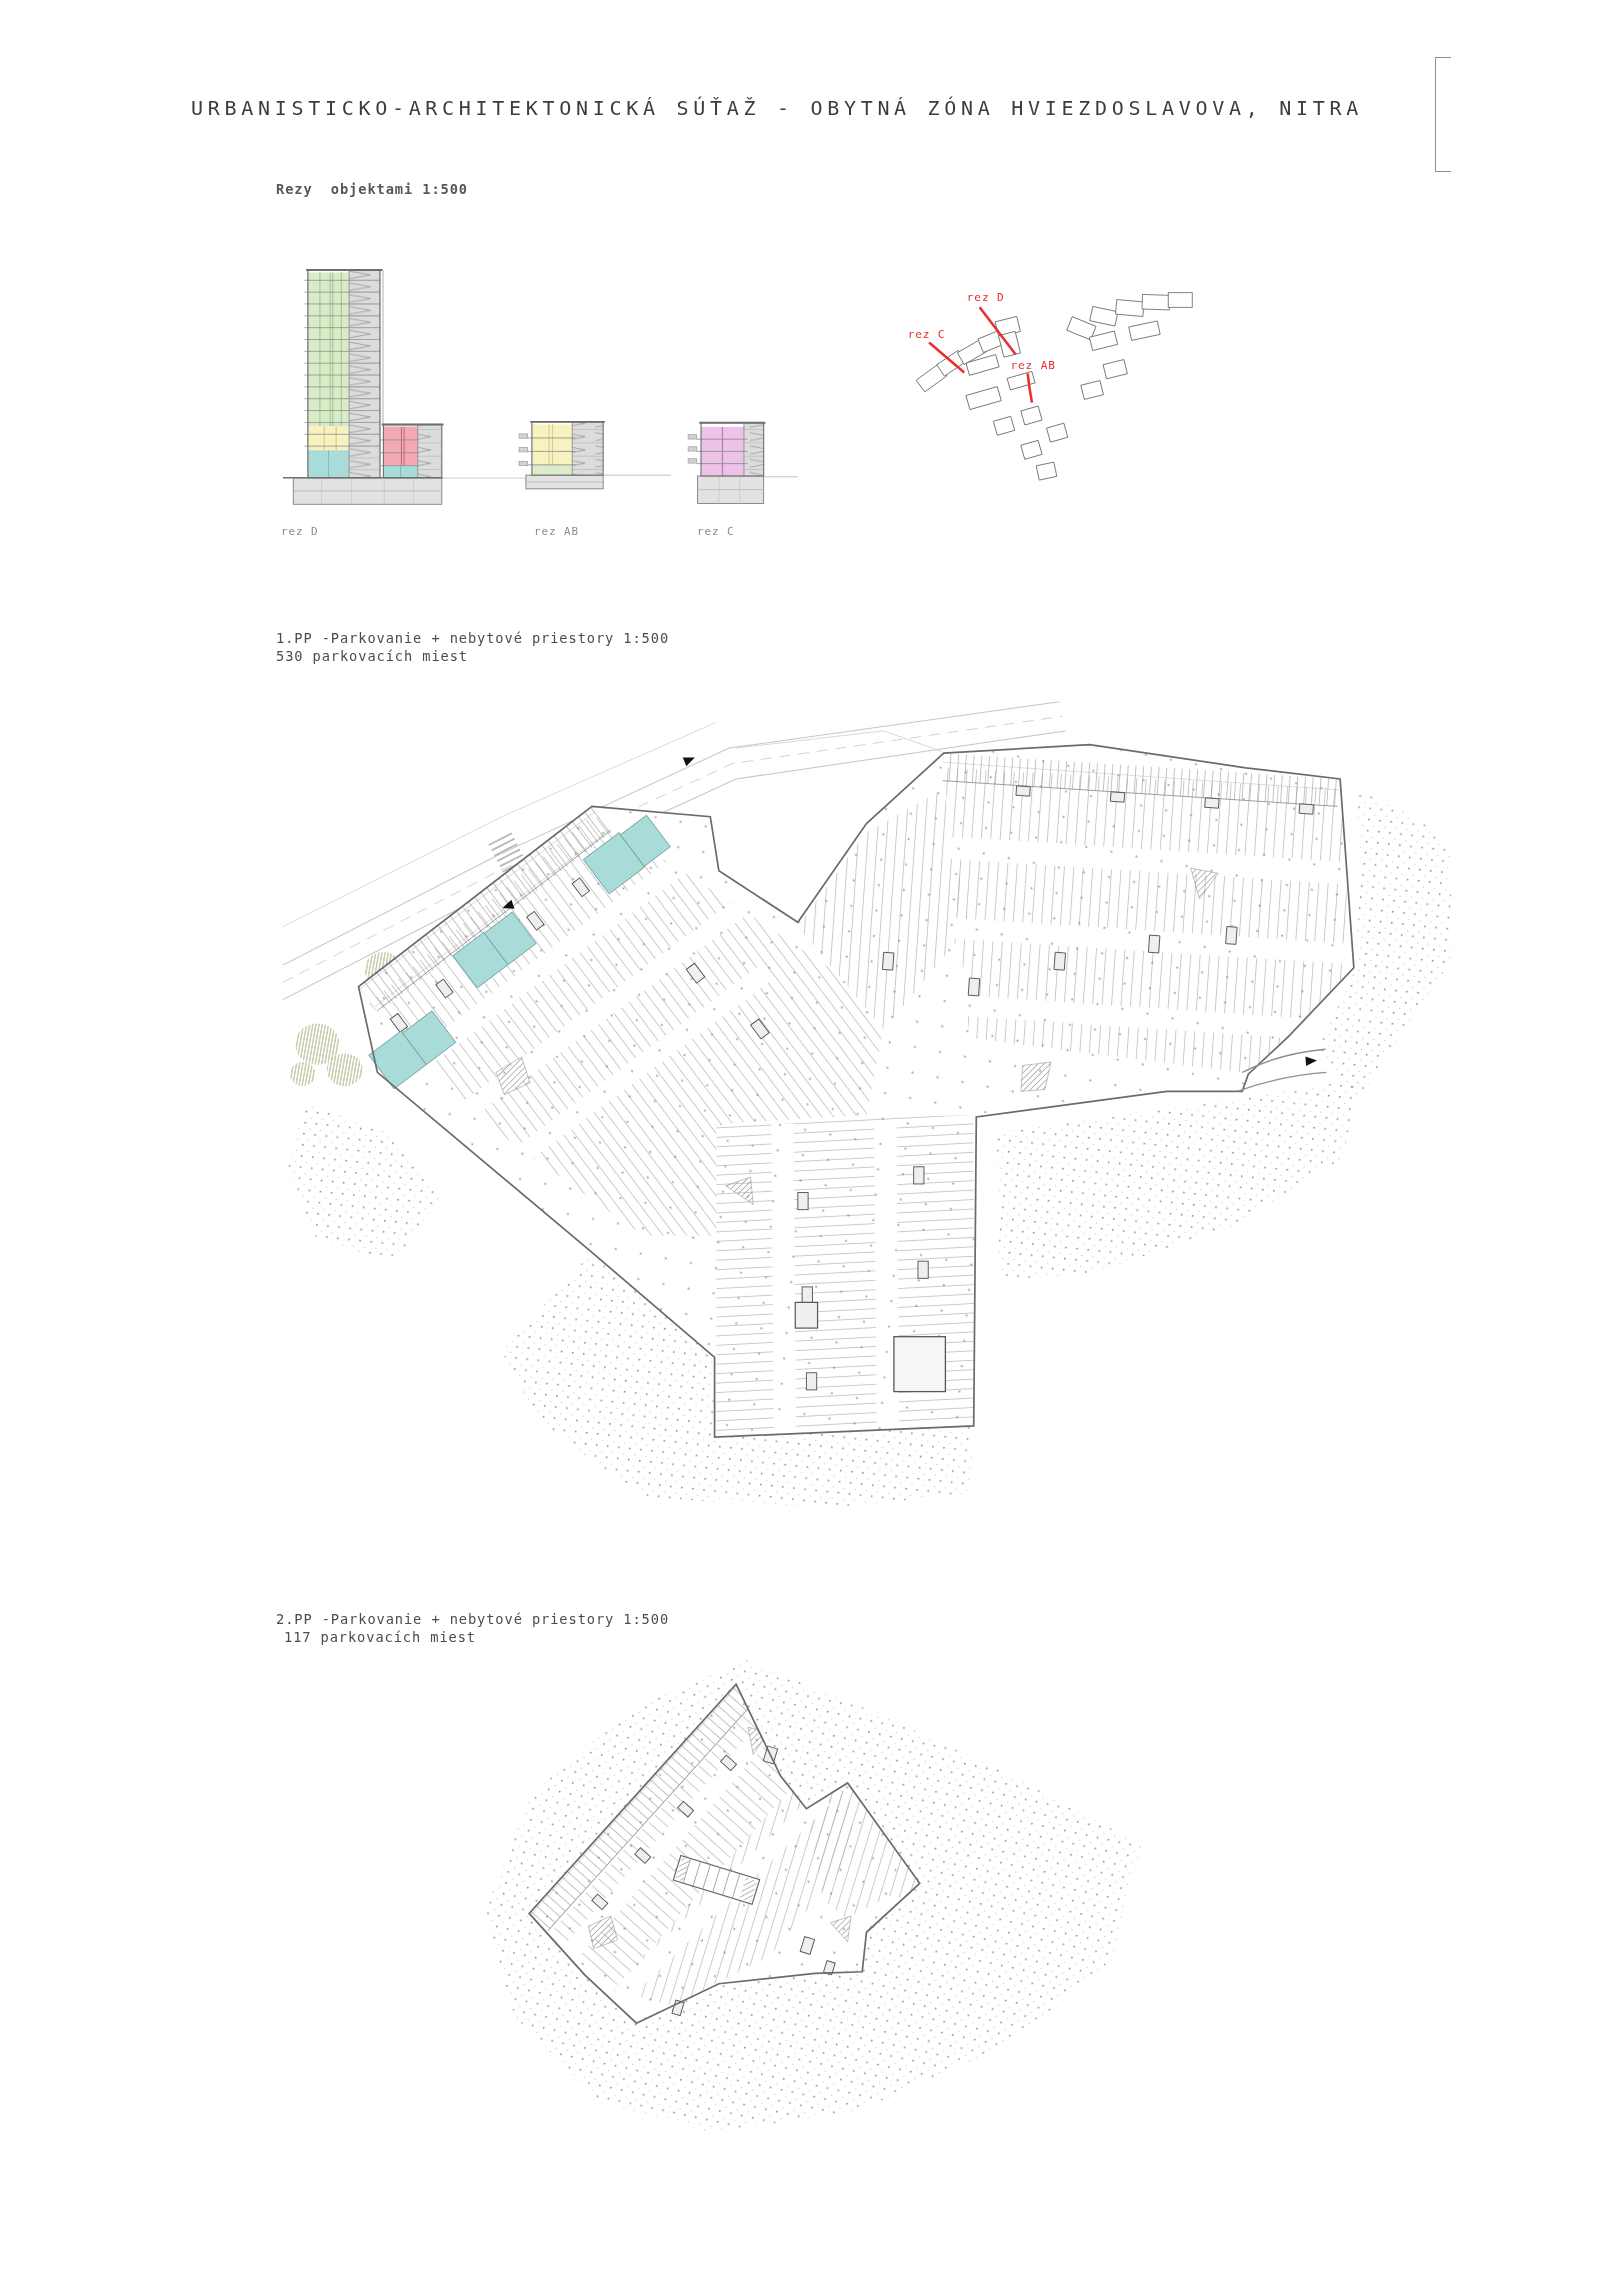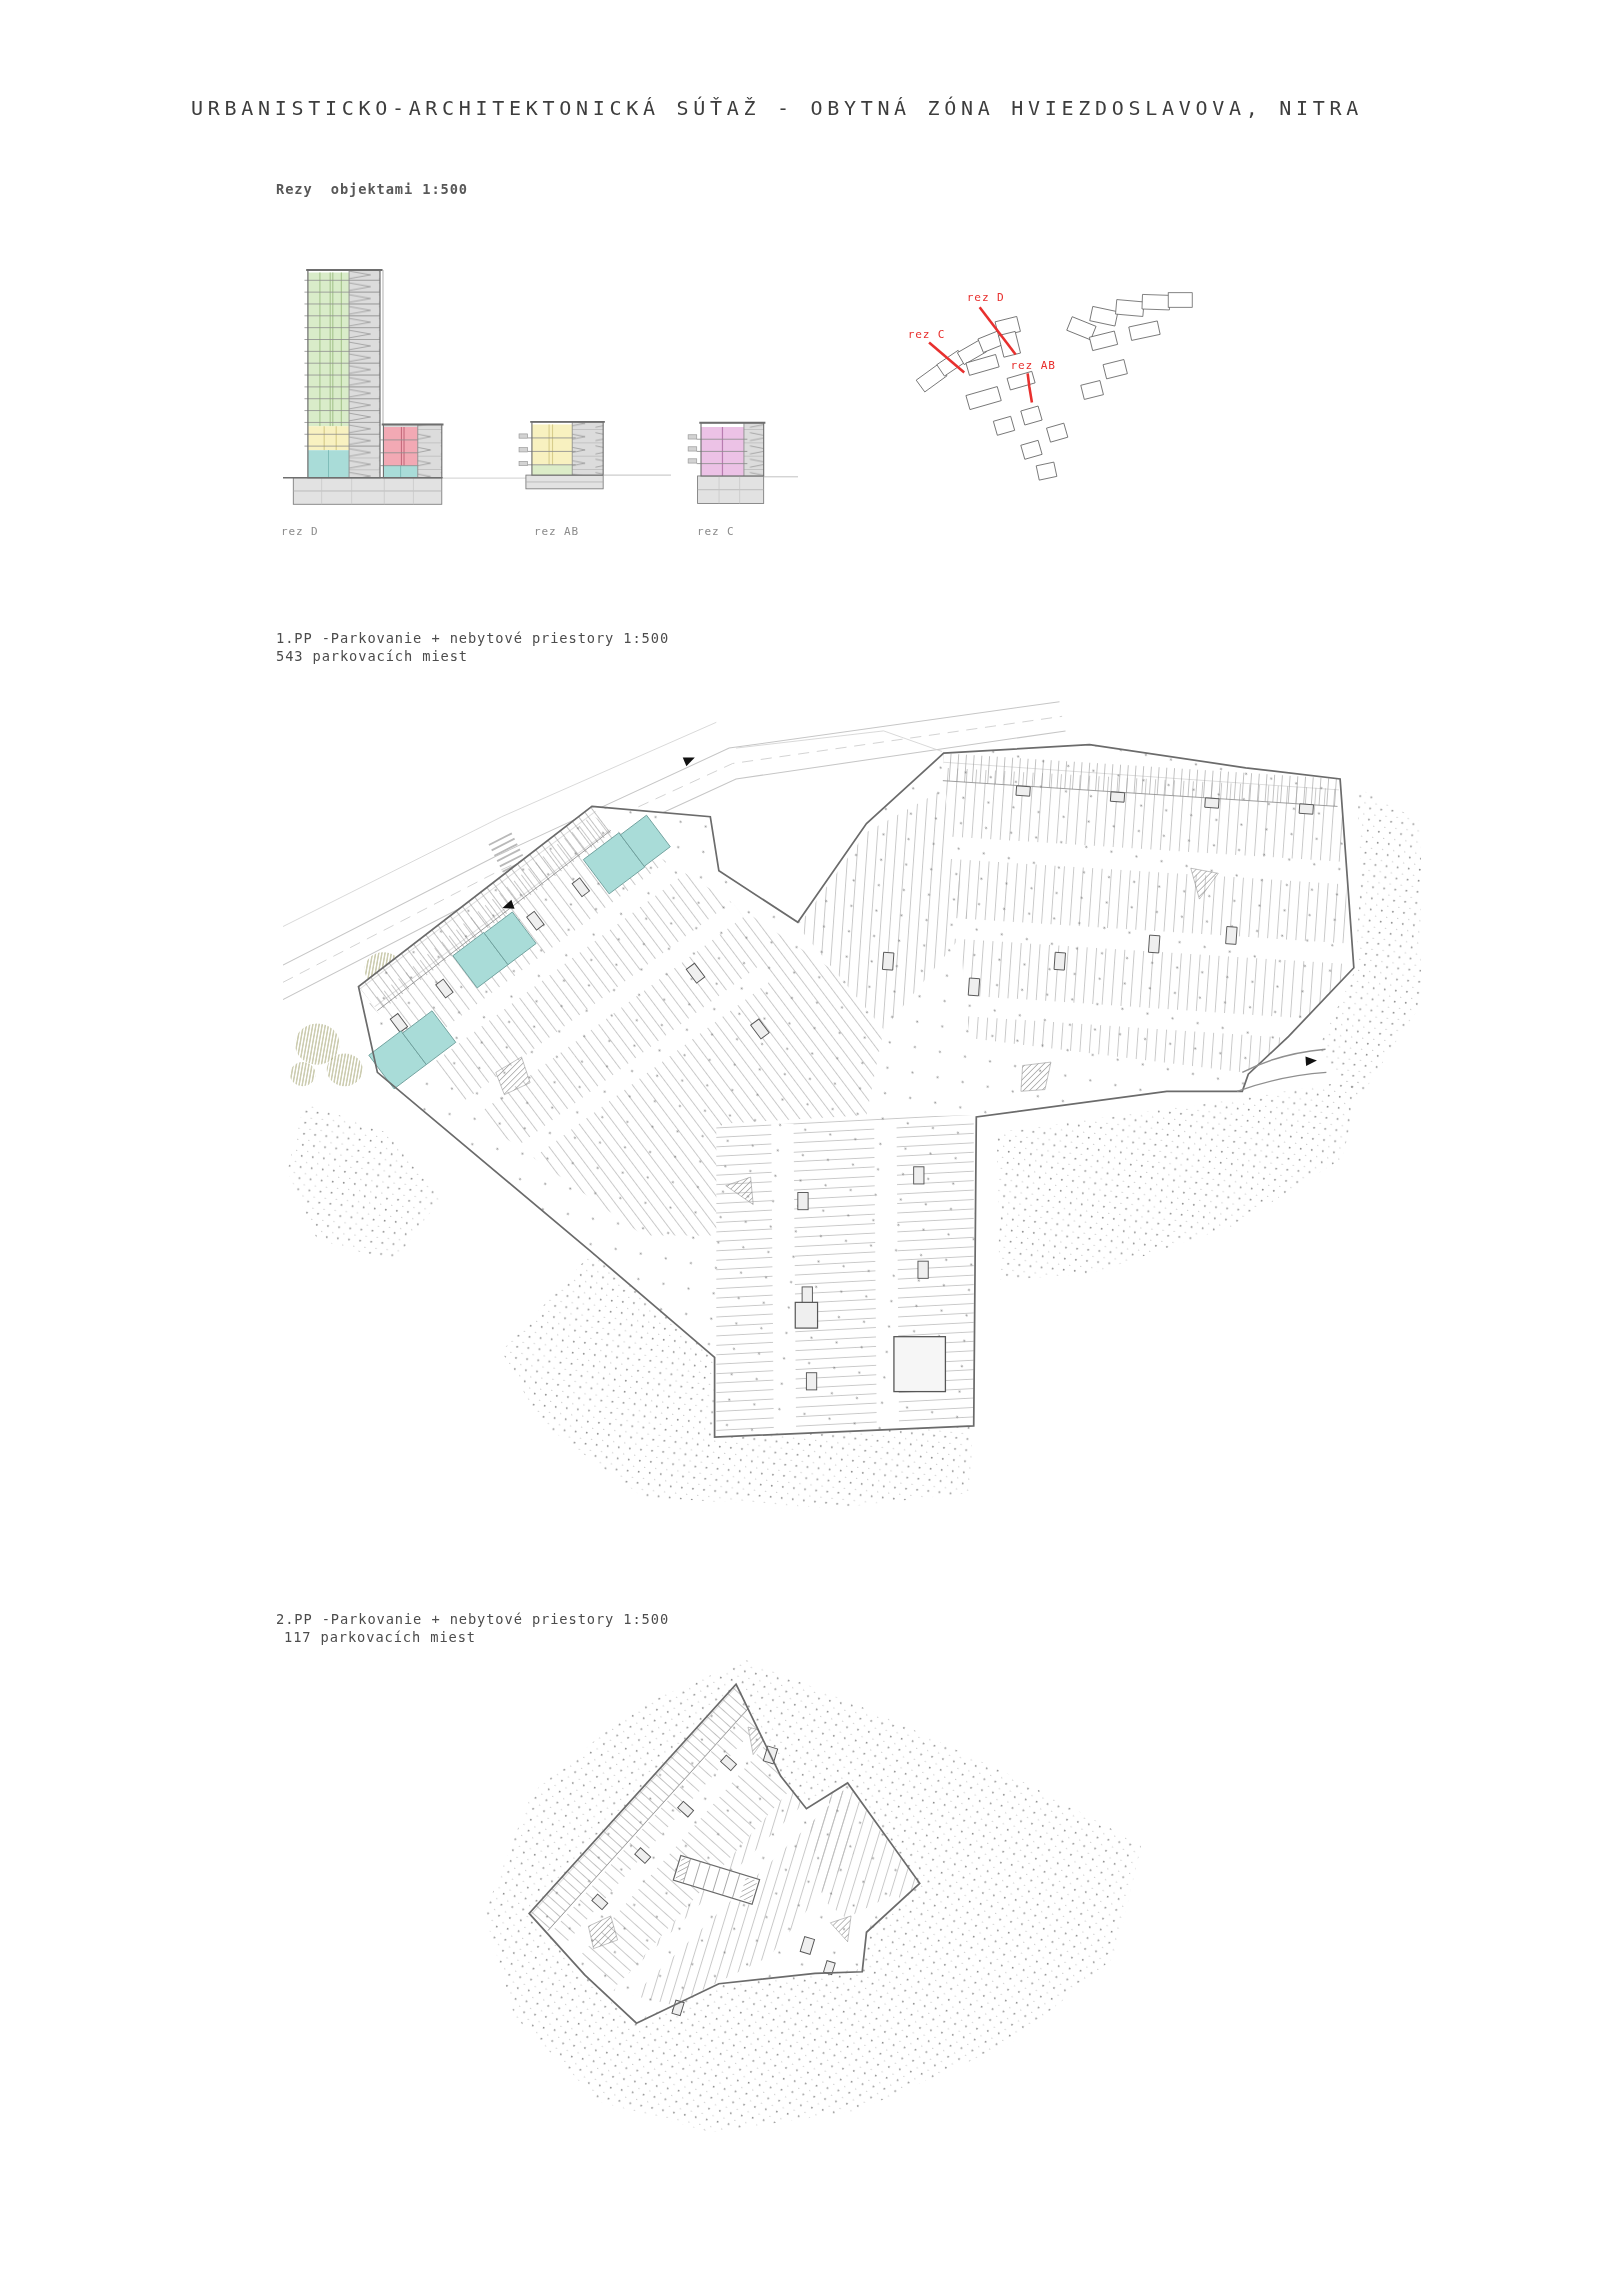--- a/index.html
+++ b/index.html
@@ -1,17 +1,17 @@
 <!DOCTYPE html>
 <html style="font-size:13.7px"><head>
 <meta charset="utf-8">
 <style>
   html,body{margin:0;padding:0;background:#ffffff;}
   .sheet{position:relative;width:1421px;height:2295px;background:#fff;overflow:hidden;
-         font-family:"DejaVu Sans Mono","Liberation Mono",monospace;}
+         font-family:"DejaVu Sans Mono","Liberation Mono",monospace;padding-left:30px;}
   .abs{position:absolute;}
   .title{left:191px;top:96px;font-size:20px;letter-spacing:4.7px;color:#3d3d3d;white-space:nowrap;}
   .frame{left:1435px;top:57px;width:114px;height:113px;border:1.7px solid #8f8f8f;background:#fff;}
   .subhead{left:276px;top:181px;font-size:13.7px;letter-spacing:0.9px;color:#585858;white-space:pre;font-weight:bold;}
   .seclabel{font-size:11px;letter-spacing:0.9px;color:#8c8c8c;white-space:nowrap;}
   .planhead{font-size:13.7px;letter-spacing:0.9px;color:#4c4c4c;white-space:nowrap;line-height:18px;text-align:right;}
   svg{position:absolute;display:block;}
   svg text{font-family:"DejaVu Sans Mono","Liberation Mono",monospace;}
 </style>
 </head>
@@ -158,21 +158,21 @@
       <line x1="102" y1="33" x2="144" y2="88"></line>
       <line x1="43" y1="74" x2="84" y2="109"></line>
       <path d="M158,110 L160,126 L163,144" fill="none"></path>
     </g>
     <text x="87" y="26" font-size="13" letter-spacing="1" fill="#e8302e">rez D</text>
     <text x="18" y="69" font-size="13" letter-spacing="1" fill="#e8302e">rez C</text>
     <text x="138" y="105" font-size="13" letter-spacing="1" fill="#e8302e">rez AB</text>
   </svg>
 
   <div class="abs planhead" style="left:276px;top:629px">1.PP -Parkovanie + nebytové priestory 1:500</div>
-  <div class="abs planhead" style="left:276px;top:647px">543 parkovacích miest</div>
+  <div class="abs planhead" style="left:276px;top:647px">530 parkovacích miest</div>
 
   <svg style="left:283px;top:669px" width="1227" height="854" viewBox="0 0 1430 995">
     <defs>
       <pattern id="p1dots" patternUnits="userSpaceOnUse" width="13" height="13" patternTransform="rotate(6)">
         <circle cx="3" cy="3" r="1.05" fill="#8d8d8d"></circle>
         <circle cx="9.5" cy="10" r="0.65" fill="#a6a6a6"></circle>
       </pattern>
       <pattern id="p1stA" patternUnits="userSpaceOnUse" width="11" height="90" patternTransform="rotate(-37)">
         <line x1="0.6" y1="0" x2="0.6" y2="90" stroke="#b9b9b9" stroke-width="0.9"></line>
       </pattern>

